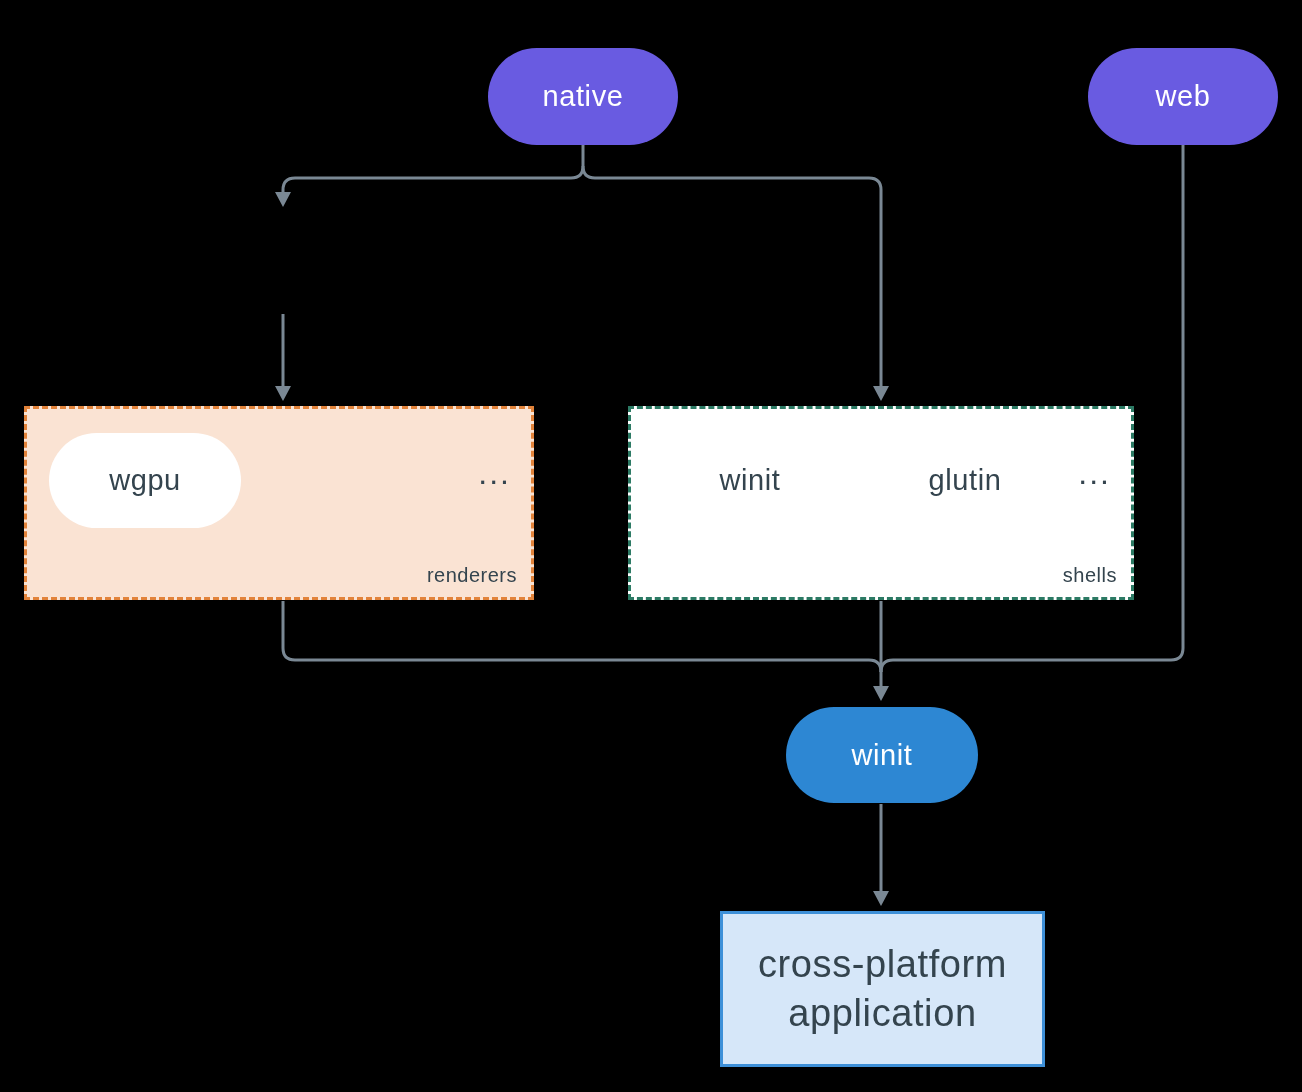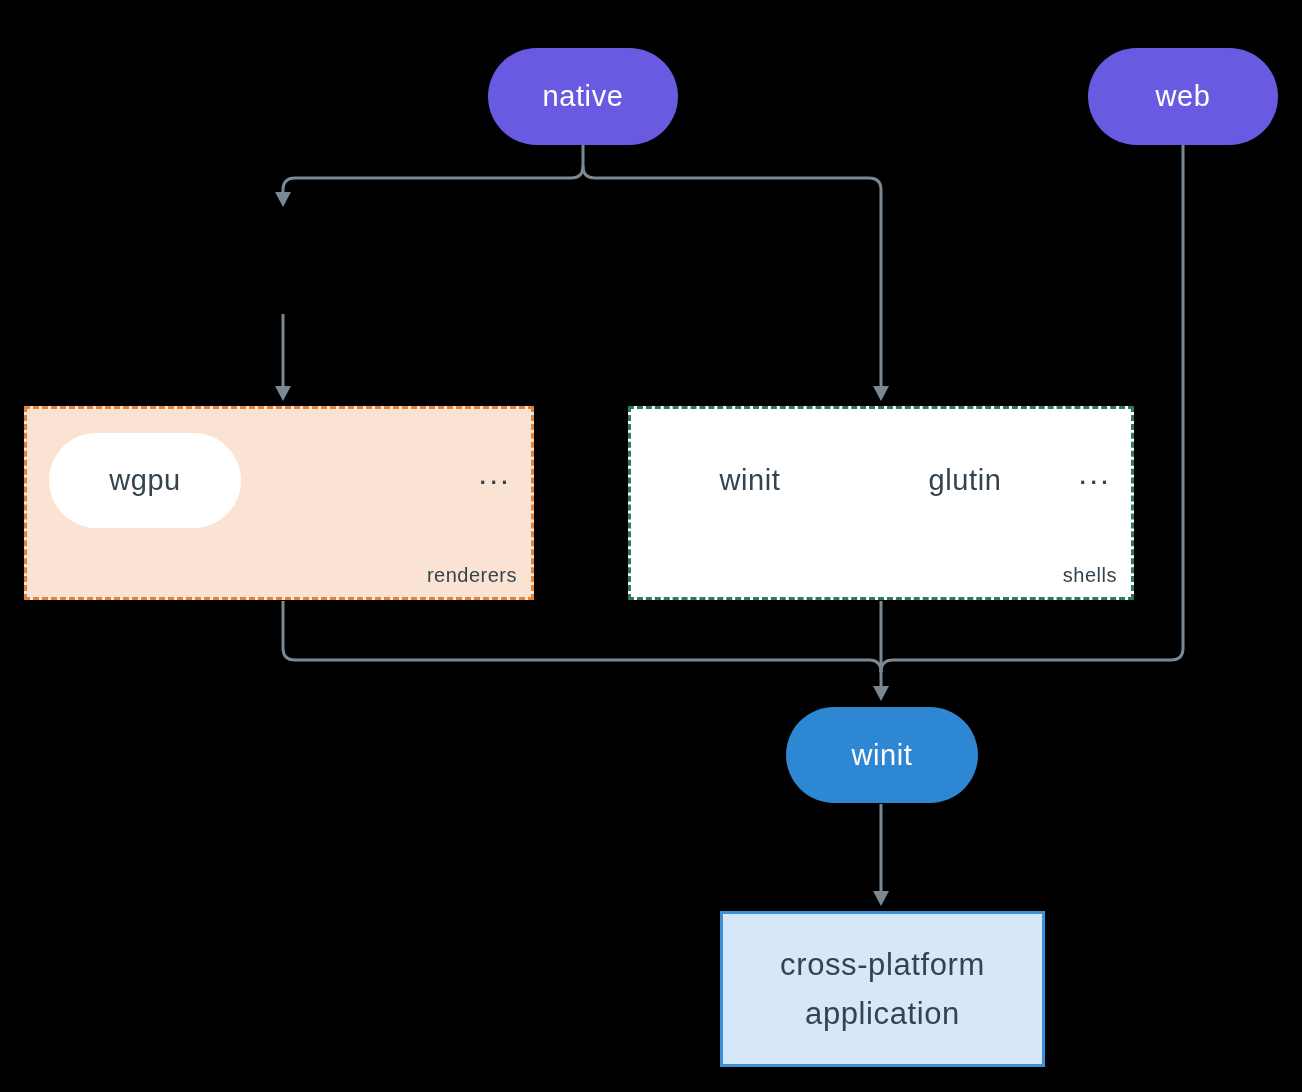--- a/index.html
+++ b/index.html
@@ -97,21 +97,21 @@
     width: 325px;
     height: 156px;
     box-sizing: border-box;
     background: #D6E7F9;
     border: 3px solid #3E90D8;
     display: flex;
     flex-direction: column;
     align-items: center;
     justify-content: center;
     color: #34444E;
-    font-size: 31px;
+    font-size: 38px;
     line-height: 49px;
     letter-spacing: 0.6px;
     text-align: center;
   }
 </style>
 </head>
 <body>
 
 <div class="canvas">
 

